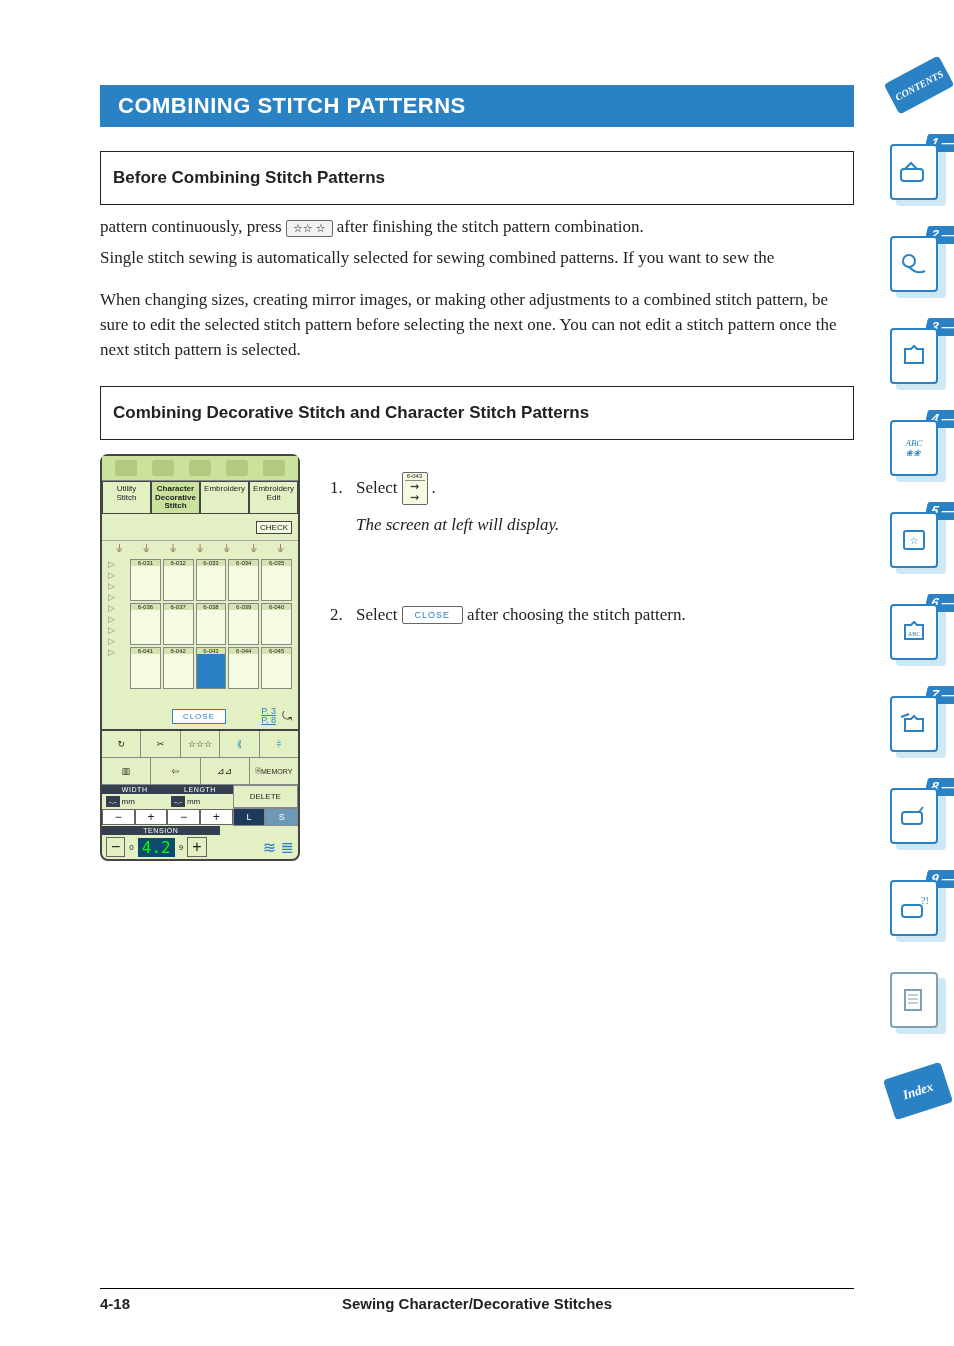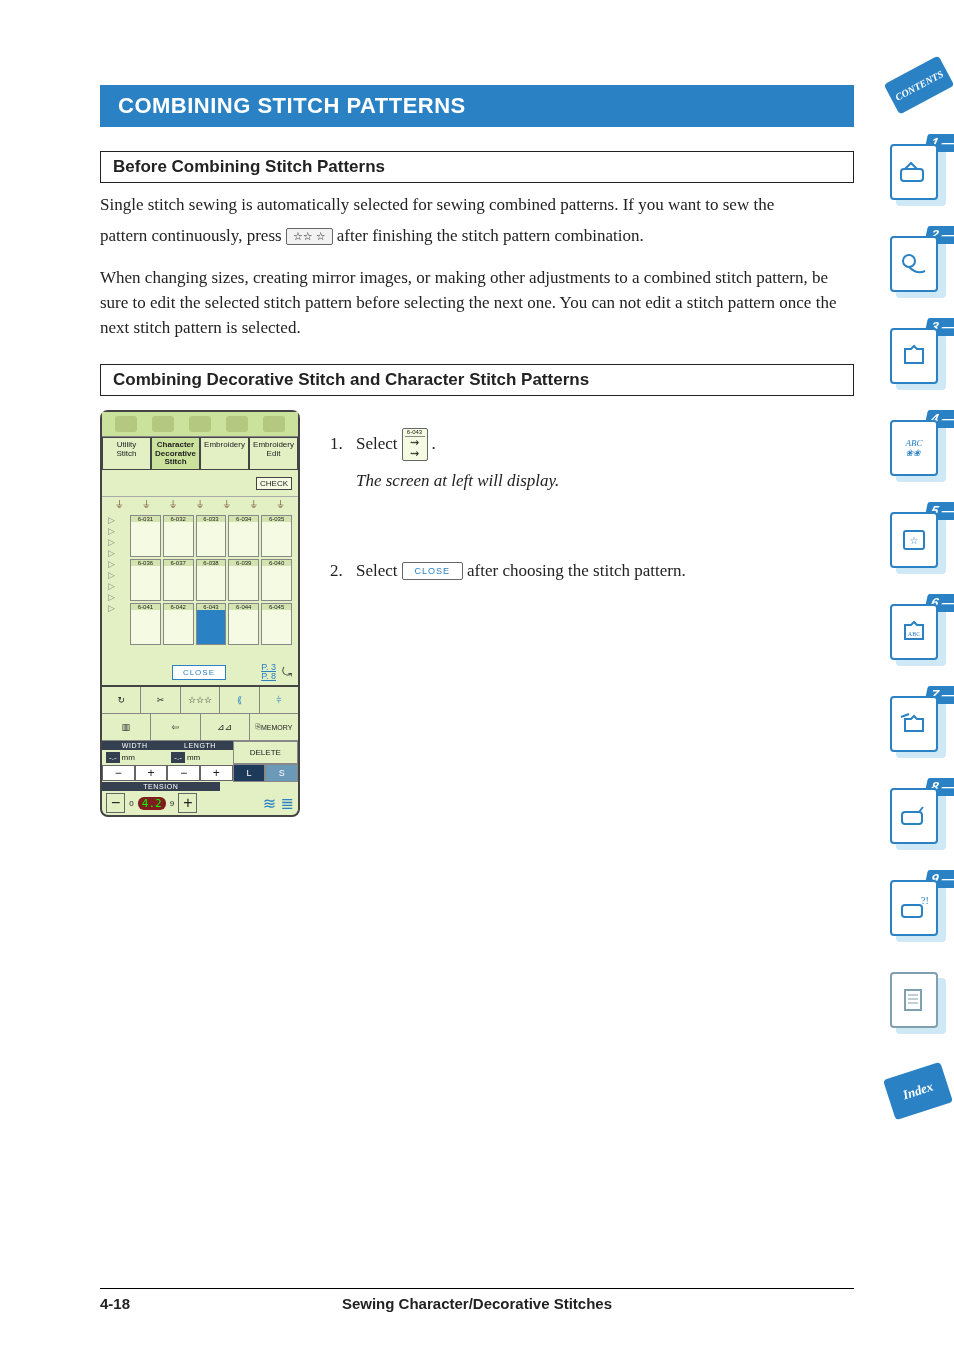--- a/index.html
+++ b/index.html
@@ -28,21 +28,21 @@
     font-family: 'Trebuchet MS', Arial, sans-serif;
   }
   .intro-text {
     margin-top: 14px;
     font-size: 17px;
     line-height: 1.35;
     color: #222;
   }
   .sub-heading {
     border: 1px solid #222;
-    padding: 5px 12px;
+    padding: 16px 12px;
     font-weight: bold;
     font-size: 17px;
     margin-top: 24px;
     margin-bottom: 10px;
     font-family: 'Trebuchet MS', Arial, sans-serif;
   }
   .body-text {
     font-size: 17px;
     line-height: 1.45;
     margin-top: 6px;
@@ -98,21 +98,21 @@
   .lcd-controls { border-top:2px solid #444; }
   .ctrl-row { display:flex; border-bottom:1px solid #888; }
   .ctrl-row > div { flex:1; border-right:1px solid #888; height:26px; display:flex; align-items:center; justify-content:center; font-size:9px; }
   .ctrl-row > div:last-child { border-right:none; }
   .ctrl-label { font-size:7px; text-align:center; background:#34404f; color:#fff; padding:1px 0; letter-spacing:0.6px;}
   .wla { display:flex; }
   .wla > div { flex:1; }
   .mini-pm { display:flex; }
   .mini-pm span { flex:1; border:1px solid #666; text-align:center; font-size:12px; background:#fff; }
   .tension-row { display:flex; align-items:center; padding:2px 4px; gap:4px; }
-  .tension-row .val { background:#7f1d1d; color:#0f0; padding:0 4px; font-family:monospace; font-size:11px;border-radius:6px; }
+  .tension-row .val { background:#0c4a6e; color:#0f0; padding:0 4px; font-family:monospace; font-size:16px; }
   .steps-col { flex:1; padding-top:18px; }
   .step-row { display:flex; align-items:center; font-size:17px; margin-bottom:10px; }
   .step-num { width:26px; }
   .step-btn {
     display:inline-block; border:1px solid #666; padding: 4px 6px; margin:0 4px;
     background:#f5fbe2; font-size:9px; font-family:Arial,sans-serif; text-align:center;
     vertical-align:middle; min-width:26px; border-radius:2px;
   }
   .step-btn.thin { padding:0 2px; line-height:1.05; }
   .step-btn.close { color:#2a82c5; letter-spacing:1px; font-size:9px; padding:3px 12px; background:#fff;}
@@ -158,26 +158,26 @@
 </style>
 </head>
 <body>
 
 <div class="page-content">
   <div class="section-heading">COMBINING STITCH PATTERNS</div>
 
 
   <div class="sub-heading">Before Combining Stitch Patterns</div>
 
-  <p class="body-text">Single stitch sewing is automatically selected for sewing combined patterns. If you want to sew the</p>
   <p class="body-text">
     <span>pattern continuously, press </span>
     <span class="inline-btn">☆☆ ☆</span>
     <span> after finishing the stitch pattern combination.</span>
   </p>
+  <p class="body-text">Single stitch sewing is automatically selected for sewing combined patterns. If you want to sew the</p>
 
   <p class="body-text" style="margin-top:18px;">When changing sizes, creating mirror images, or making other adjustments to a combined stitch pattern, be sure to edit the selected stitch pattern before selecting the next one. You can not edit a stitch pattern once the next stitch pattern is selected.</p>
 
   <div class="sub-heading">Combining Decorative Stitch and Character Stitch Patterns</div>
 
   <div class="two-col">
 
     <div class="lcd-panel">
       <div class="lcd-top">
         <div class="tico"></div>

